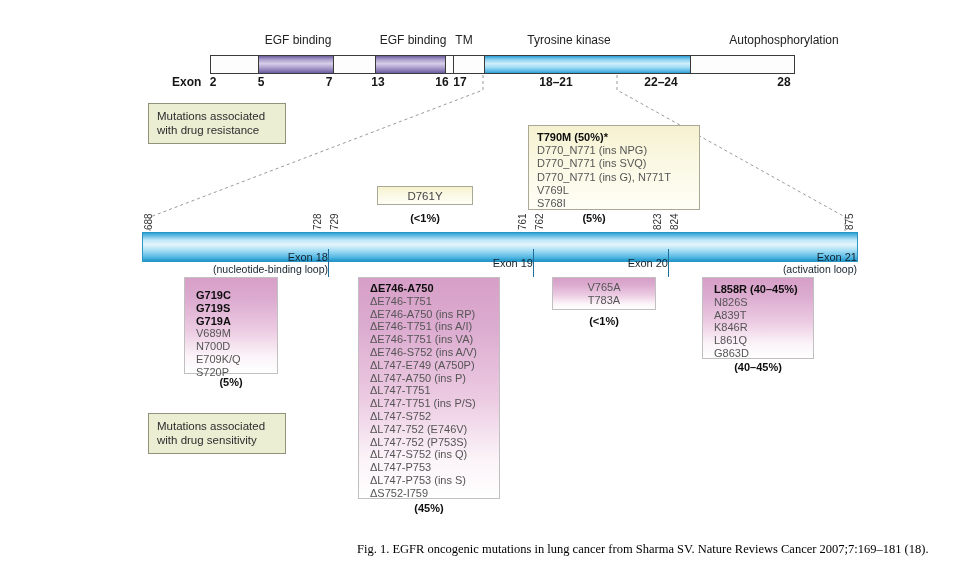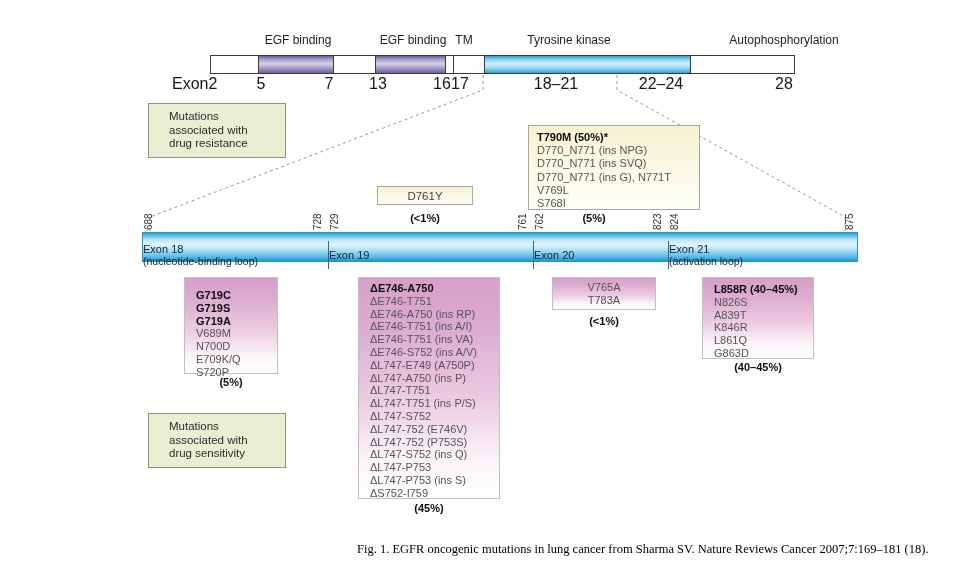--- a/index.html
+++ b/index.html
@@ -10,25 +10,25 @@
   .domain-label{position:absolute;top:33px;transform:translateX(-50%);font-size:12px;color:#222;white-space:nowrap;}
 
   .top-bar{position:absolute;left:210px;top:55px;width:585px;height:19px;background:#fdfdfd;
            border:1px solid #3a3a3a;box-sizing:border-box;}
   .seg{position:absolute;top:0;height:100%;box-sizing:border-box;
        border-left:1px solid #3a3a3a;border-right:1px solid #3a3a3a;}
   .seg.purple{background:linear-gradient(180deg,#6c5d9e 0%,#a99cca 20%,#d6cfe8 45%,#b4a7d2 65%,#8677b2 88%,#6c5d9e 100%);}
   .seg.blue{background:linear-gradient(180deg,#2a9fd4 0%,#90d2f1 22%,#cfeffb 45%,#a5def6 65%,#5db9e5 88%,#2a9fd4 100%);}
   .bar-divider{position:absolute;top:0;width:1px;height:100%;background:#3a3a3a;}
 
-  .tick{position:absolute;top:75px;transform:translateX(-50%);font-size:16px;font-weight:400;color:#161616;white-space:nowrap;}
+  .tick{position:absolute;top:75px;transform:translateX(-50%);font-size:12px;font-weight:700;color:#161616;white-space:nowrap;}
   .exon-word{transform:none;}
 
   .note-box{position:absolute;width:138px;background:#ebeed3;border:1px solid #90927a;
-            box-sizing:border-box;padding:6px 20px;font-size:11.5px;line-height:13.5px;color:#2d2d2d;}
+            box-sizing:border-box;padding:6px 8px;font-size:11.5px;line-height:13.5px;color:#2d2d2d;}
 
   .cream-box{position:absolute;background:linear-gradient(180deg,#f5f1cf 0%,#faf8e2 40%,#fffef6 100%);
              border:1px solid #a9a995;box-sizing:border-box;}
   .d761y{left:377px;top:186px;width:96px;height:19px;display:flex;align-items:center;justify-content:center;
          font-size:11.5px;color:#444;}
   .t790m{left:528px;top:125px;width:172px;height:85px;padding:5px 8px;}
   .t790m .mline{line-height:13.2px;}
 
   .pink-box{position:absolute;border:1px solid #c0c0c0;box-sizing:border-box;
             background:linear-gradient(180deg,#d79fc7 0%,#dcabd0 22%,#eccbe2 55%,#fbf3f8 82%,#ffffff 100%);}
@@ -37,21 +37,21 @@
   .center .mline{text-align:center;}
 
   .freq{position:absolute;transform:translateX(-50%);font-size:11px;font-weight:700;color:#0e0e0e;white-space:nowrap;}
 
   .residue{position:absolute;top:200px;width:14px;height:30px;writing-mode:vertical-rl;
            transform:rotate(180deg);font-size:10px;color:#333;}
 
   .exon-detail-bar{position:absolute;left:142px;top:232px;width:716px;height:30px;box-sizing:border-box;
                    border:1px solid #2a94c4;
                    background:linear-gradient(180deg,#2ba2d6 0%,#bfe7f8 25%,#e4f5fc 42%,#9ddbf4 65%,#57b9e4 86%,#1f97cc 100%);}
-  .exon-cell{position:absolute;top:8px;height:100%;display:flex;flex-direction:column;align-items:flex-start;
+  .exon-cell{position:absolute;top:16px;height:100%;display:flex;flex-direction:column;align-items:flex-end;
              justify-content:center;box-sizing:border-box;color:#15232e;}
   .exon-cell .l1{font-size:11px;line-height:12.5px;}
   .exon-cell .l2{font-size:10.5px;line-height:12px;}
   .cell-border{border-right:1px solid #1d6f99;}
 
   .caption{position:absolute;left:357px;top:542px;font-family:"Liberation Serif", serif;
            font-size:12.5px;color:#000000;white-space:nowrap;}
 </style>
 </head>
 <body>

